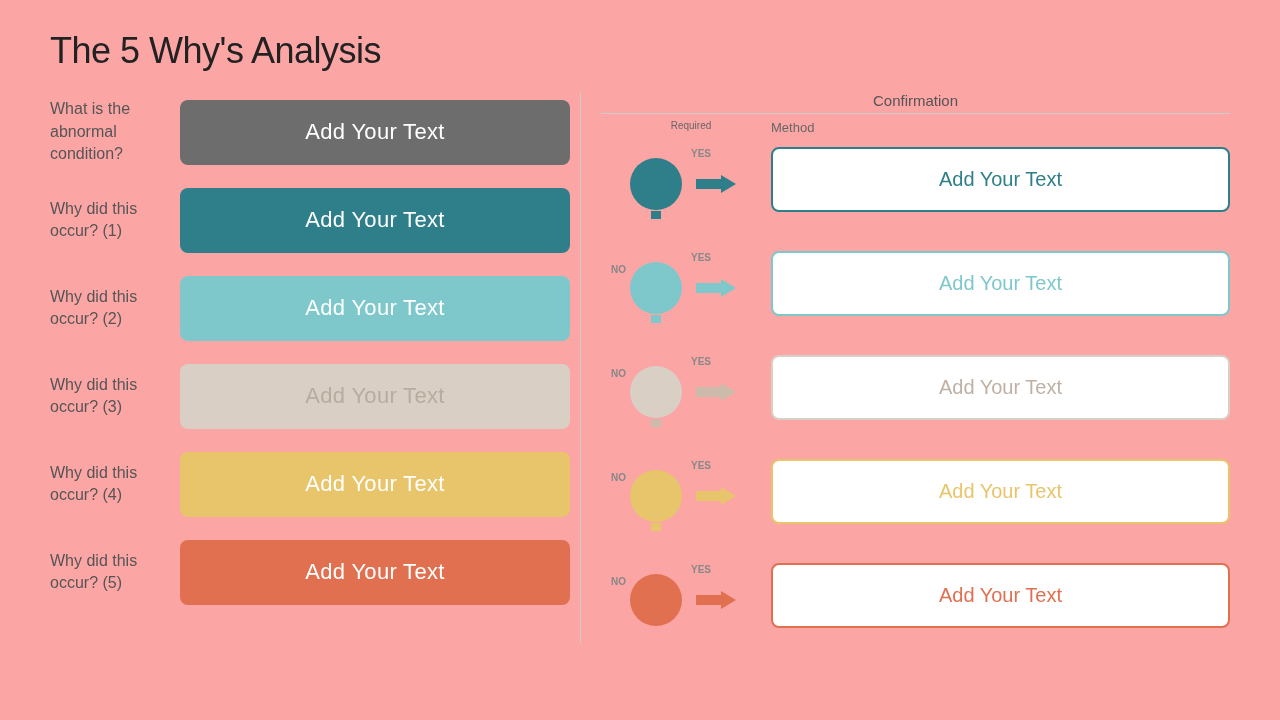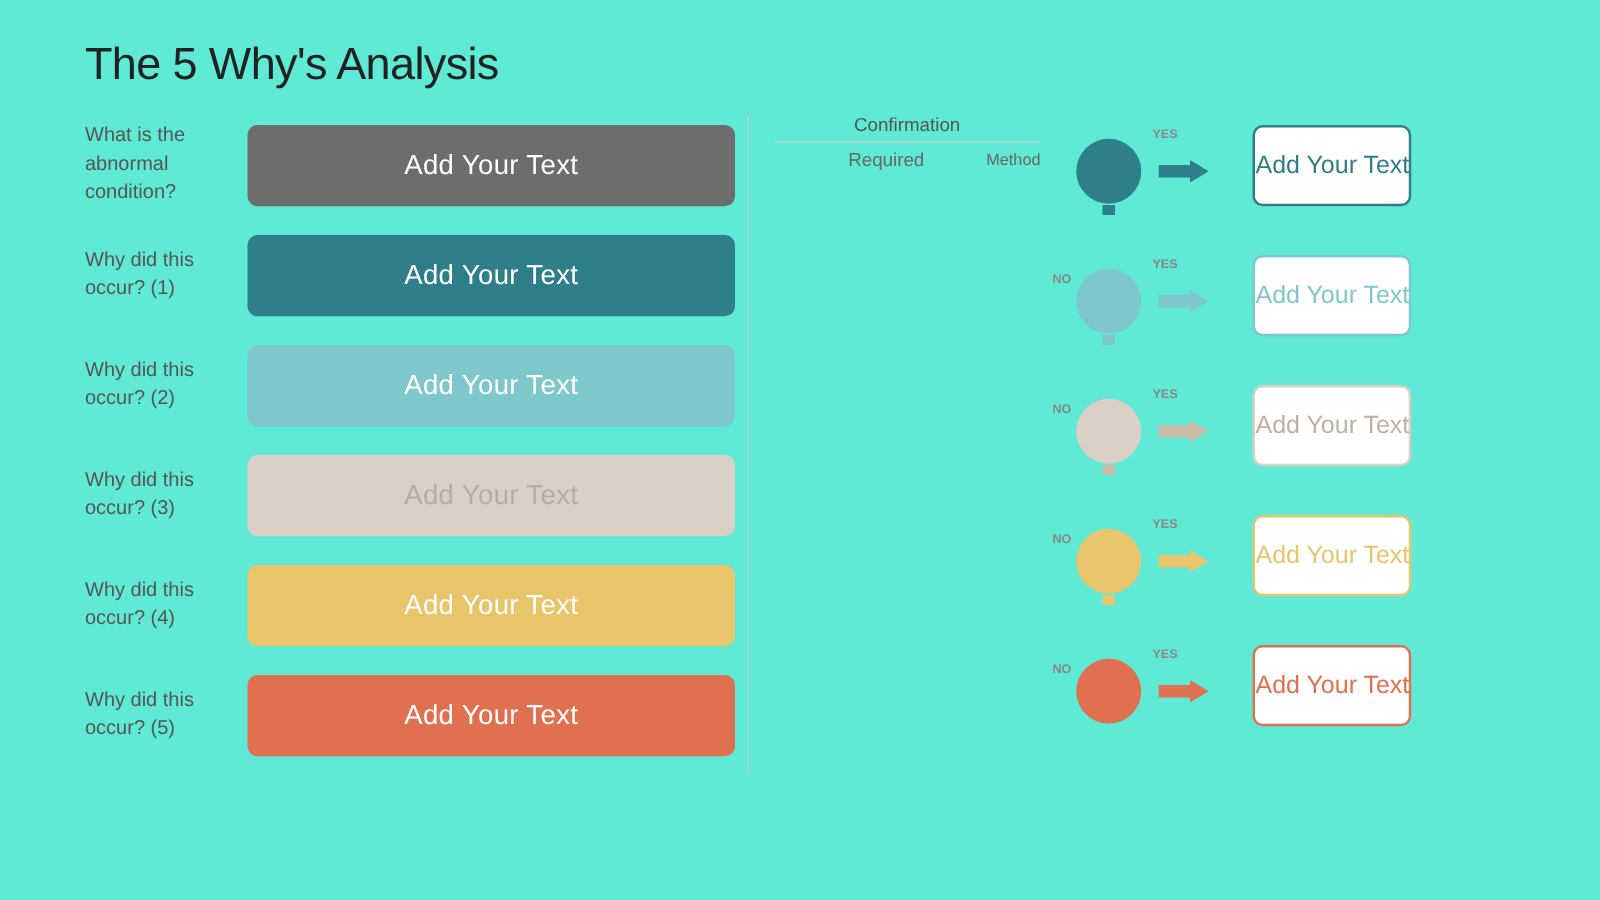--- a/index.html
+++ b/index.html
@@ -7,22 +7,22 @@
       background: #ffffff;
       font-family: 'Segoe UI', Arial, sans-serif;
       width: 1280px;
       height: 720px;
       overflow: hidden;
       position: relative;
     }
     .page {
       width: 1280px;
       height: 720px;
-      padding: 30px 50px 30px 68px;
-      background: #5eead4;
+      padding: 30px 50px 30px 50px;
+      background: #fca5a5;
     }
     .title {
       font-size: 36px;
       font-weight: 400;
       color: #222222;
       margin-bottom: 20px;
       letter-spacing: -0.5px;
     }
     .main-content {
       display: flex;
@@ -71,21 +71,21 @@
     .text-box.teal-dark { background: #2e7f8a; color: #ffffff; }
     .text-box.teal-light { background: #7ec8cc; color: #ffffff; }
     .text-box.beige { background: #d9cfc4; color: #b8aca0; }
     .text-box.yellow { background: #e8c46a; color: #ffffff; }
     .text-box.orange { background: #e07050; color: #ffffff; }
 
     
     .right-panel {
       flex: 1;
       display: flex;
-      flex-direction: row;
+      flex-direction: column;
     }
     .confirmation-rows {
       display: flex;
       flex-direction: column;
       gap: 16px;
     }
     .conf-row {
       display: flex;
       flex-direction: row;
       align-items: center;
@@ -153,21 +153,21 @@
     </div>
 
     <div style="width:1px; background:#cccccc; margin: 0 20px 0 10px; align-self: stretch;"></div>
 
     <div class="right-panel">
 
       <div style="text-align:center; margin-bottom:4px;">
         <div style="font-size:15px; color:#555; margin-bottom:4px;">Confirmation</div>
         <div style="width:100%; height:1px; background:#cccccc; margin-bottom:6px;"></div>
         <div style="display:flex; flex-direction:row; padding-left:10px;">
-          <div style="width:160px; text-align:center; font-size:15px; color:#666;">Required</div>
+          <div style="width:160px; text-align:center; font-size:10px; color:#666;">Required</div>
           <div style="flex:1; text-align:left; font-size:13px; color:#666;">Method</div>
         </div>
       </div>
 
       <div class="confirmation-rows">
 
         <div class="conf-row">
           <div style="width:170px; position:relative; height:80px; flex-shrink:0;">
             <svg width="170" height="80">
 

